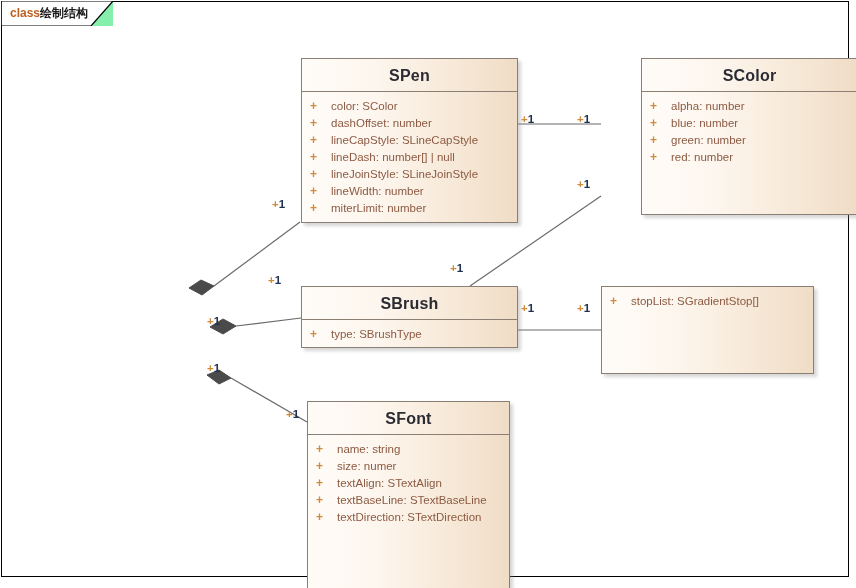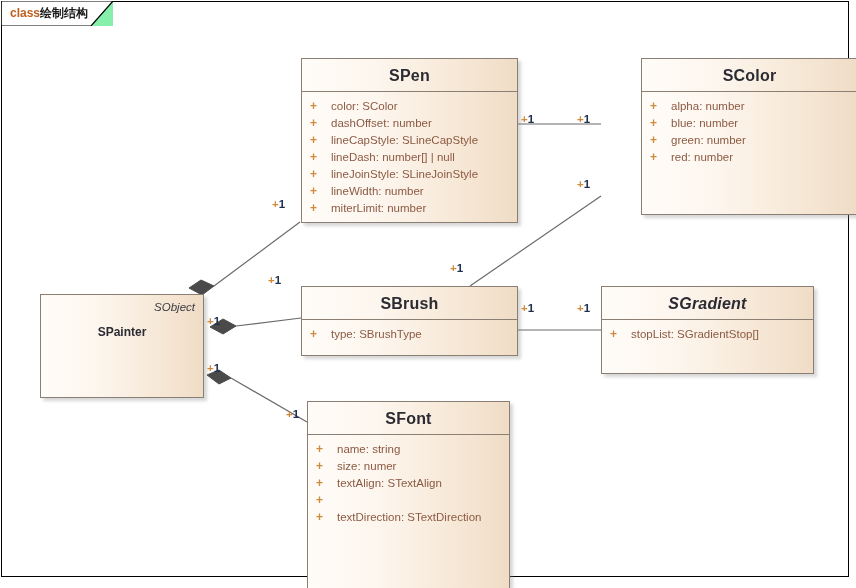--- a/index.html
+++ b/index.html
@@ -283,43 +283,34 @@
         <span class="attr-vis">+</span>
         <span class="attr-text">green: number</span>
       </div>
       <div class="attr-row">
         <span class="attr-vis">+</span>
         <span class="attr-text">red: number</span>
       </div>
     </div>
   </div>
 
-  <div class="uml-class no-compartment" id="cls-spainter" style="left:40px; top:294px; width:164px; height:104px;">
-    <div class="cls-header">
-      <div class="cls-stereotype">SObject</div>
-    </div>
-    <div class="cls-centered-name">SPainter</div>
-  </div>
-
-  <div class="uml-class" id="cls-sbrush" style="left:301px; top:286px; width:217px; height:70px;">
+
+  <div class="uml-class" id="cls-sbrush" style="left:301px; top:286px; width:217px; height:62px;">
     <div class="cls-header">
       <div class="cls-title">SBrush</div>
     </div>
     <div class="cls-body">
       <div class="attr-row">
         <span class="attr-vis">+</span>
         <span class="attr-text">type: SBrushType</span>
       </div>
     </div>
   </div>
 
   <div class="uml-class abstract" id="cls-sgradient" style="left:601px; top:286px; width:213px; height:88px;">
-    <div class="cls-header">
-      <div class="cls-title">SGradient</div>
-    </div>
     <div class="cls-body">
       <div class="attr-row">
         <span class="attr-vis">+</span>
         <span class="attr-text">stopList: SGradientStop[]</span>
       </div>
     </div>
   </div>
 
   <div class="uml-class" id="cls-sfont" style="left:307px; top:401px; width:203px; height:203px;">
     <div class="cls-header">
@@ -333,20 +324,21 @@
       <div class="attr-row">
         <span class="attr-vis">+</span>
         <span class="attr-text">size: numer</span>
       </div>
       <div class="attr-row">
         <span class="attr-vis">+</span>
         <span class="attr-text">textAlign: STextAlign</span>
       </div>
       <div class="attr-row">
         <span class="attr-vis">+</span>
+        <span class="attr-text">textBaseLine: STextBaseLine</span>
       </div>
       <div class="attr-row">
         <span class="attr-vis">+</span>
         <span class="attr-text">textDirection: STextDirection</span>
       </div>
     </div>
   </div>
 
 </div>
 

